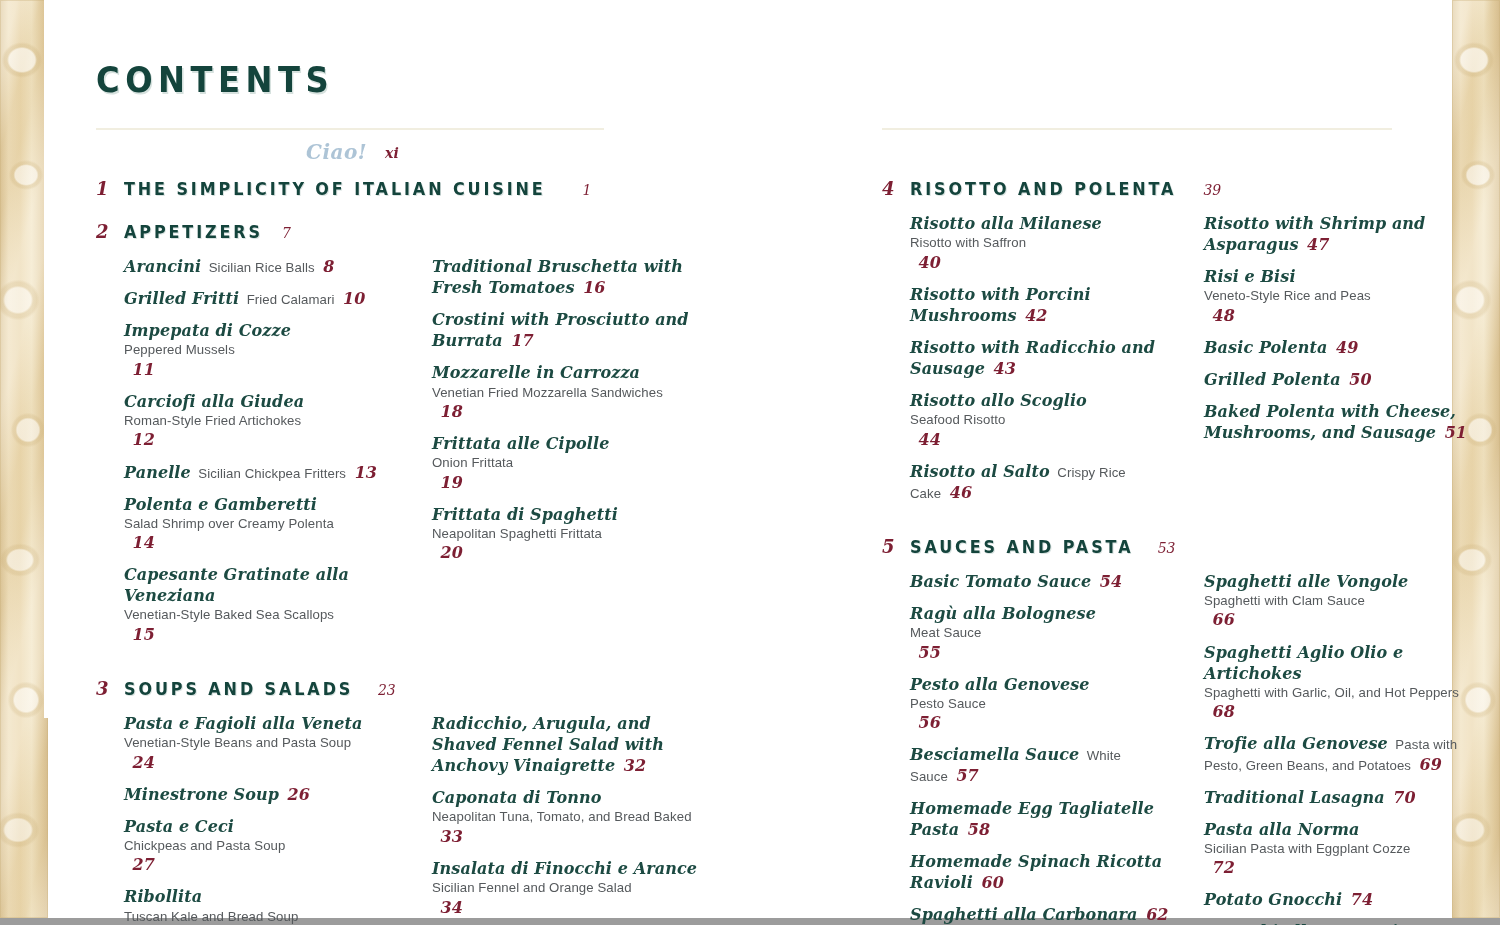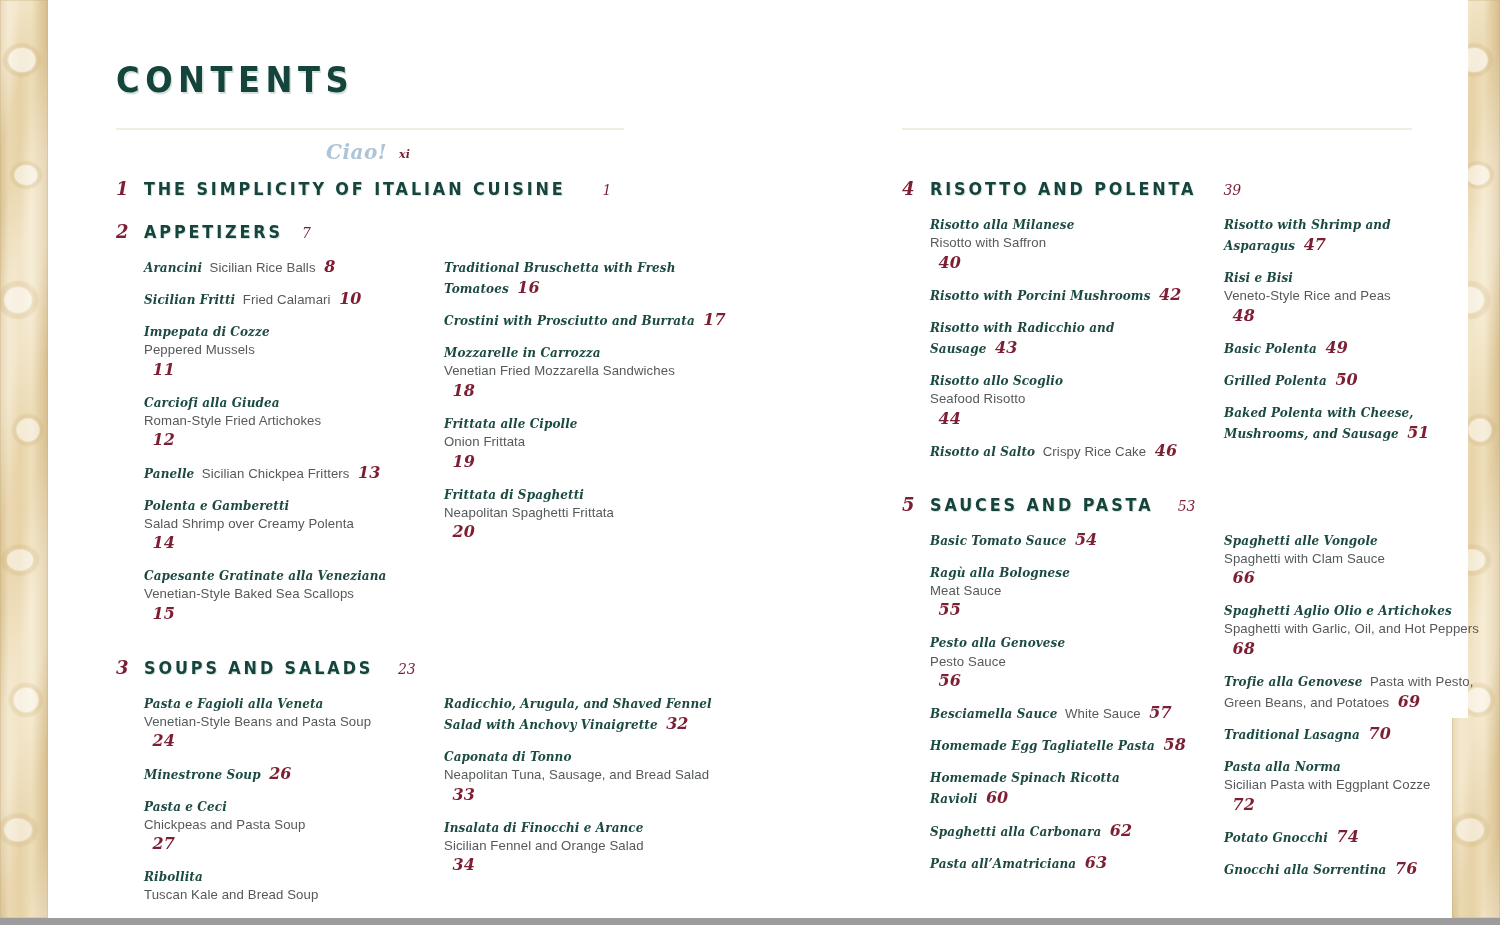--- a/index.html
+++ b/index.html
@@ -39,21 +39,21 @@
   .bottom-rule {
     position: absolute;
     left: 0; top: 918px;
     width: 1500px; height: 7px;
     background: #9c9c9c;
   }
 
   
   .page {
     position: absolute;
-    left: 64px; top: 0;
+    left: 44px; top: 0;
     width: 1404px; height: 718px;
     background: #fff;
     box-sizing: border-box;
   }
 
   .masthead {
     position: absolute;
     left: 52px;
     top: 60px;
     width: 1300px;
@@ -98,23 +98,23 @@
     font-weight: bold;
     font-size: 20px;
     color: #adc4d6;
     letter-spacing: .5px;
     margin-top: 33px;
   }
   .ciao-pg {
     font-family: "DejaVu Serif", serif;
     font-style: italic;
     font-weight: bold;
-    font-size: 11px;
+    font-size: 14px;
     color: #7d1f33;
-    margin-left: 12px;
+    margin-left: 18px;
     vertical-align: 1px;
   }
 
   
   .col {
     position: absolute;
     top: 178px;
     width: 640px;
   }
   .col-left  { left: 52px; }
@@ -154,35 +154,35 @@
     color: #7d1f33;
     margin-left: 10px;
   }
 
   .recipe-cols {
     display: flex;
     margin-top: 14px;
     padding-left: 28px;
   }
   .rcol { width: 282px; }
-  .rcol + .rcol { margin-left: 18px; }
+  .rcol + .rcol { margin-left: 26px; }
 
   
   .col-right .rcol { width: 272px; }
   .col-right .rcol + .rcol { margin-left: 22px; }
 
   .recipe {
     margin-bottom: 11px;
     line-height: 1.32;
   }
   .it {
     font-family: "DejaVu Serif", serif;
     font-style: italic;
     font-weight: bold;
-    font-size: 12px;
+    font-size: 16px;
     color: #1c4a42;
     letter-spacing: .1px;
   }
   .en {
     font-family: "Liberation Sans", sans-serif;
     font-size: 13.2px;
     color: #55595c;
     letter-spacing: .1px;
   }
   .pg {
@@ -227,21 +227,21 @@
       </div>
       <div class="chapter">
         <div class="chapter-head">
           <span class="chapter-num">2</span>
           <span class="chapter-title">APPETIZERS</span>
           <span class="chapter-pg">7</span>
         </div>
         <div class="recipe-cols">
           <div class="rcol">
             <div class="recipe"><span class="it">Arancini</span><span class="en">&nbsp;&nbsp;Sicilian Rice Balls</span><span class="pg">&nbsp;8</span></div>
-            <div class="recipe"><span class="it">Sicilian Fritti</span><span class="en">&nbsp;&nbsp;Fried Calamari</span><span class="pg">&nbsp;10</span></div>
+            <div class="recipe"><span class="it">Grilled Fritti</span><span class="en">&nbsp;&nbsp;Fried Calamari</span><span class="pg">&nbsp;10</span></div>
             <div class="recipe"><span class="it">Impepata di Cozze</span><span class="en en-block">Peppered Mussels</span><span class="pg">&nbsp;11</span></div>
             <div class="recipe"><span class="it">Carciofi alla Giudea</span><span class="en en-block">Roman-Style Fried Artichokes</span><span class="pg">&nbsp;12</span></div>
             <div class="recipe"><span class="it">Panelle</span><span class="en">&nbsp;&nbsp;Sicilian Chickpea Fritters</span><span class="pg">&nbsp;13</span></div>
             <div class="recipe"><span class="it">Polenta e Gamberetti</span><span class="en en-block">Salad Shrimp over Creamy Polenta</span><span class="pg">&nbsp;14</span></div>
             <div class="recipe"><span class="it">Capesante Gratinate alla Veneziana</span><span class="en en-block">Venetian-Style Baked Sea Scallops</span><span class="pg">&nbsp;15</span></div>
           </div>
           <div class="rcol">
             <div class="recipe"><span class="it">Traditional Bruschetta with Fresh Tomatoes</span><span class="pg">&nbsp;16</span></div>
             <div class="recipe"><span class="it">Crostini with Prosciutto and Burrata</span><span class="pg">&nbsp;17</span></div>
             <div class="recipe"><span class="it">Mozzarelle in Carrozza</span><span class="en en-block">Venetian Fried Mozzarella Sandwiches</span><span class="pg">&nbsp;18</span></div>
@@ -258,21 +258,21 @@
         </div>
         <div class="recipe-cols">
           <div class="rcol">
             <div class="recipe"><span class="it">Pasta e Fagioli alla Veneta</span><span class="en en-block">Venetian-Style Beans and Pasta Soup</span><span class="pg">&nbsp;24</span></div>
             <div class="recipe"><span class="it">Minestrone Soup</span><span class="pg">&nbsp;26</span></div>
             <div class="recipe"><span class="it">Pasta e Ceci</span><span class="en en-block">Chickpeas and Pasta Soup</span><span class="pg">&nbsp;27</span></div>
             <div class="recipe"><span class="it">Ribollita</span><span class="en en-block">Tuscan Kale and Bread Soup</span></div>
           </div>
           <div class="rcol">
             <div class="recipe"><span class="it">Radicchio, Arugula, and Shaved Fennel Salad with Anchovy Vinaigrette</span><span class="pg">&nbsp;32</span></div>
-            <div class="recipe"><span class="it">Caponata di Tonno</span><span class="en en-block">Neapolitan Tuna, Sausage, and Bread Salad</span><span class="pg">&nbsp;33</span></div>
+            <div class="recipe"><span class="it">Caponata di Tonno</span><span class="en en-block">Neapolitan Tuna, Tomato, and Bread Baked</span><span class="pg">&nbsp;33</span></div>
             <div class="recipe"><span class="it">Insalata di Finocchi e Arance</span><span class="en en-block">Sicilian Fennel and Orange Salad</span><span class="pg">&nbsp;34</span></div>
           </div>
         </div>
       </div>
     </div>
   <div class="col col-right" id="col-right">
       <div class="chapter">
         <div class="chapter-head">
           <span class="chapter-num">4</span>
           <span class="chapter-title">RISOTTO AND POLENTA</span>

